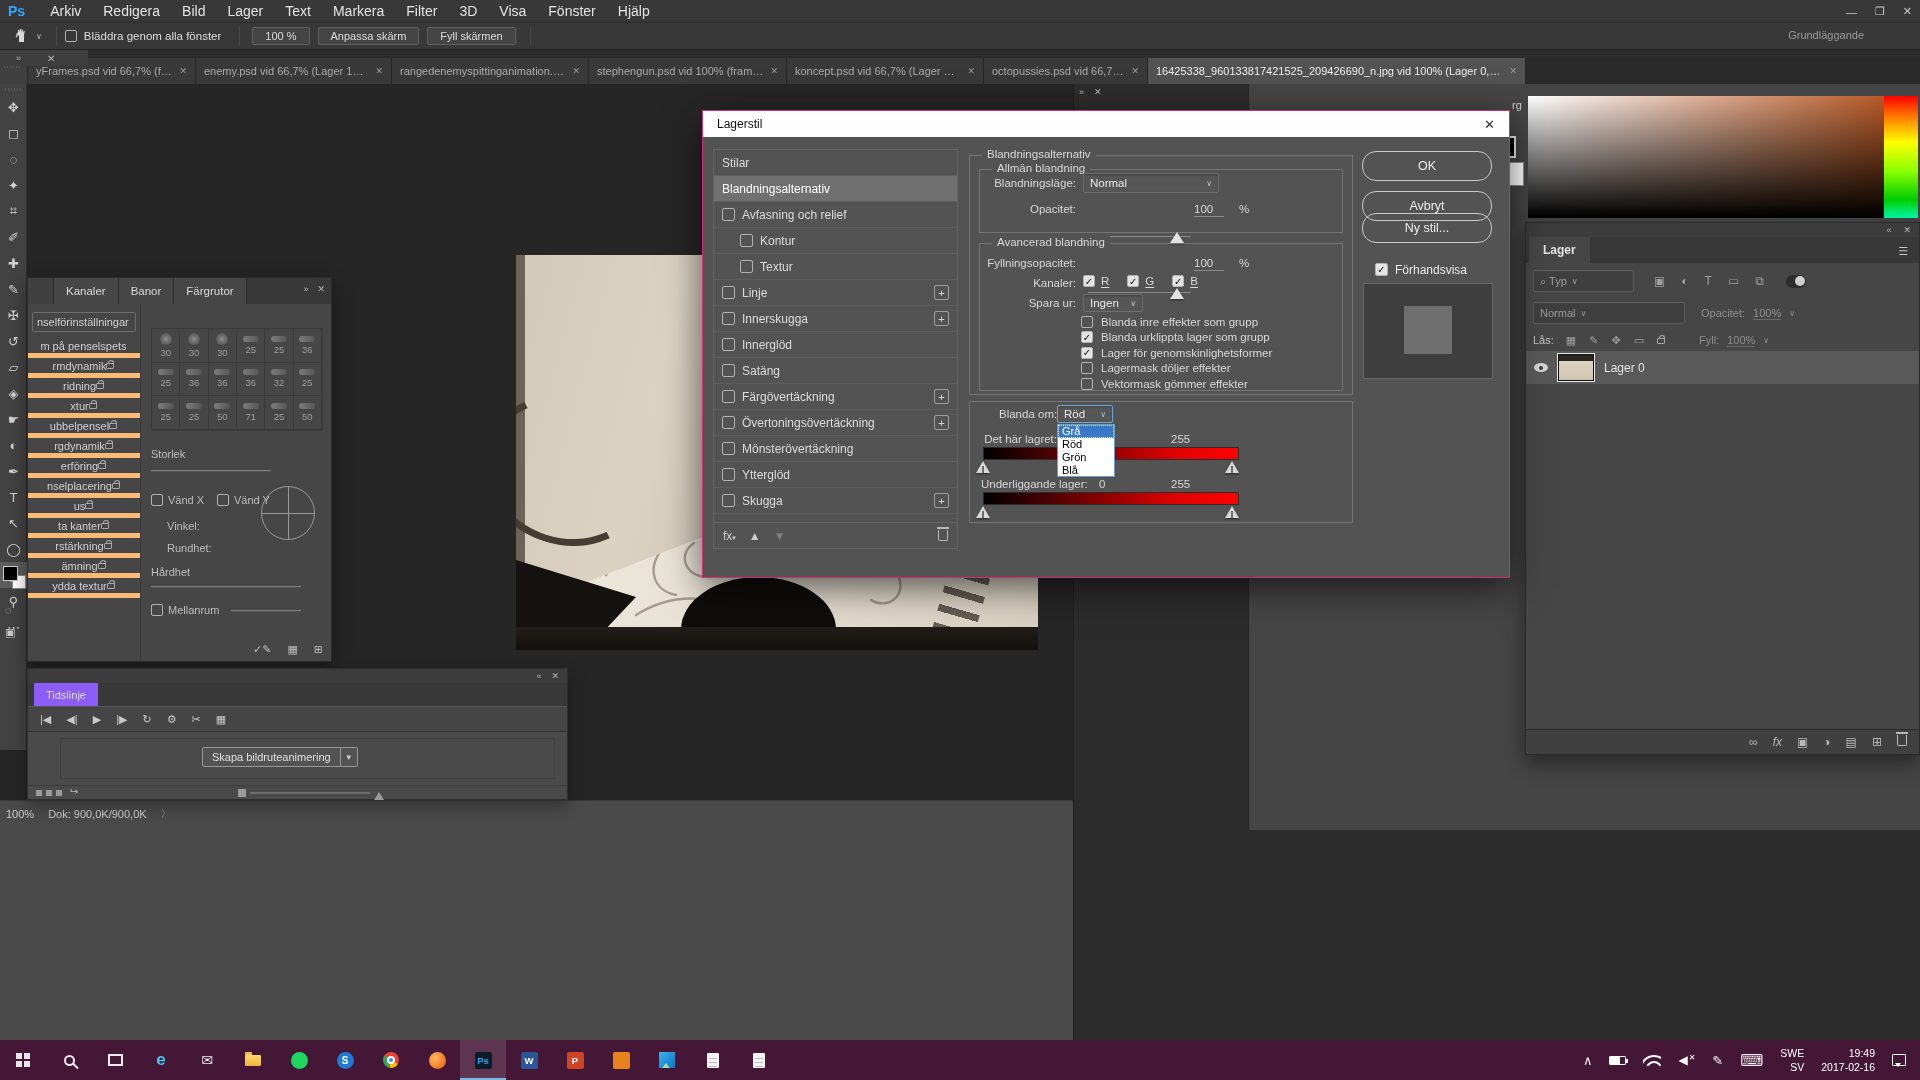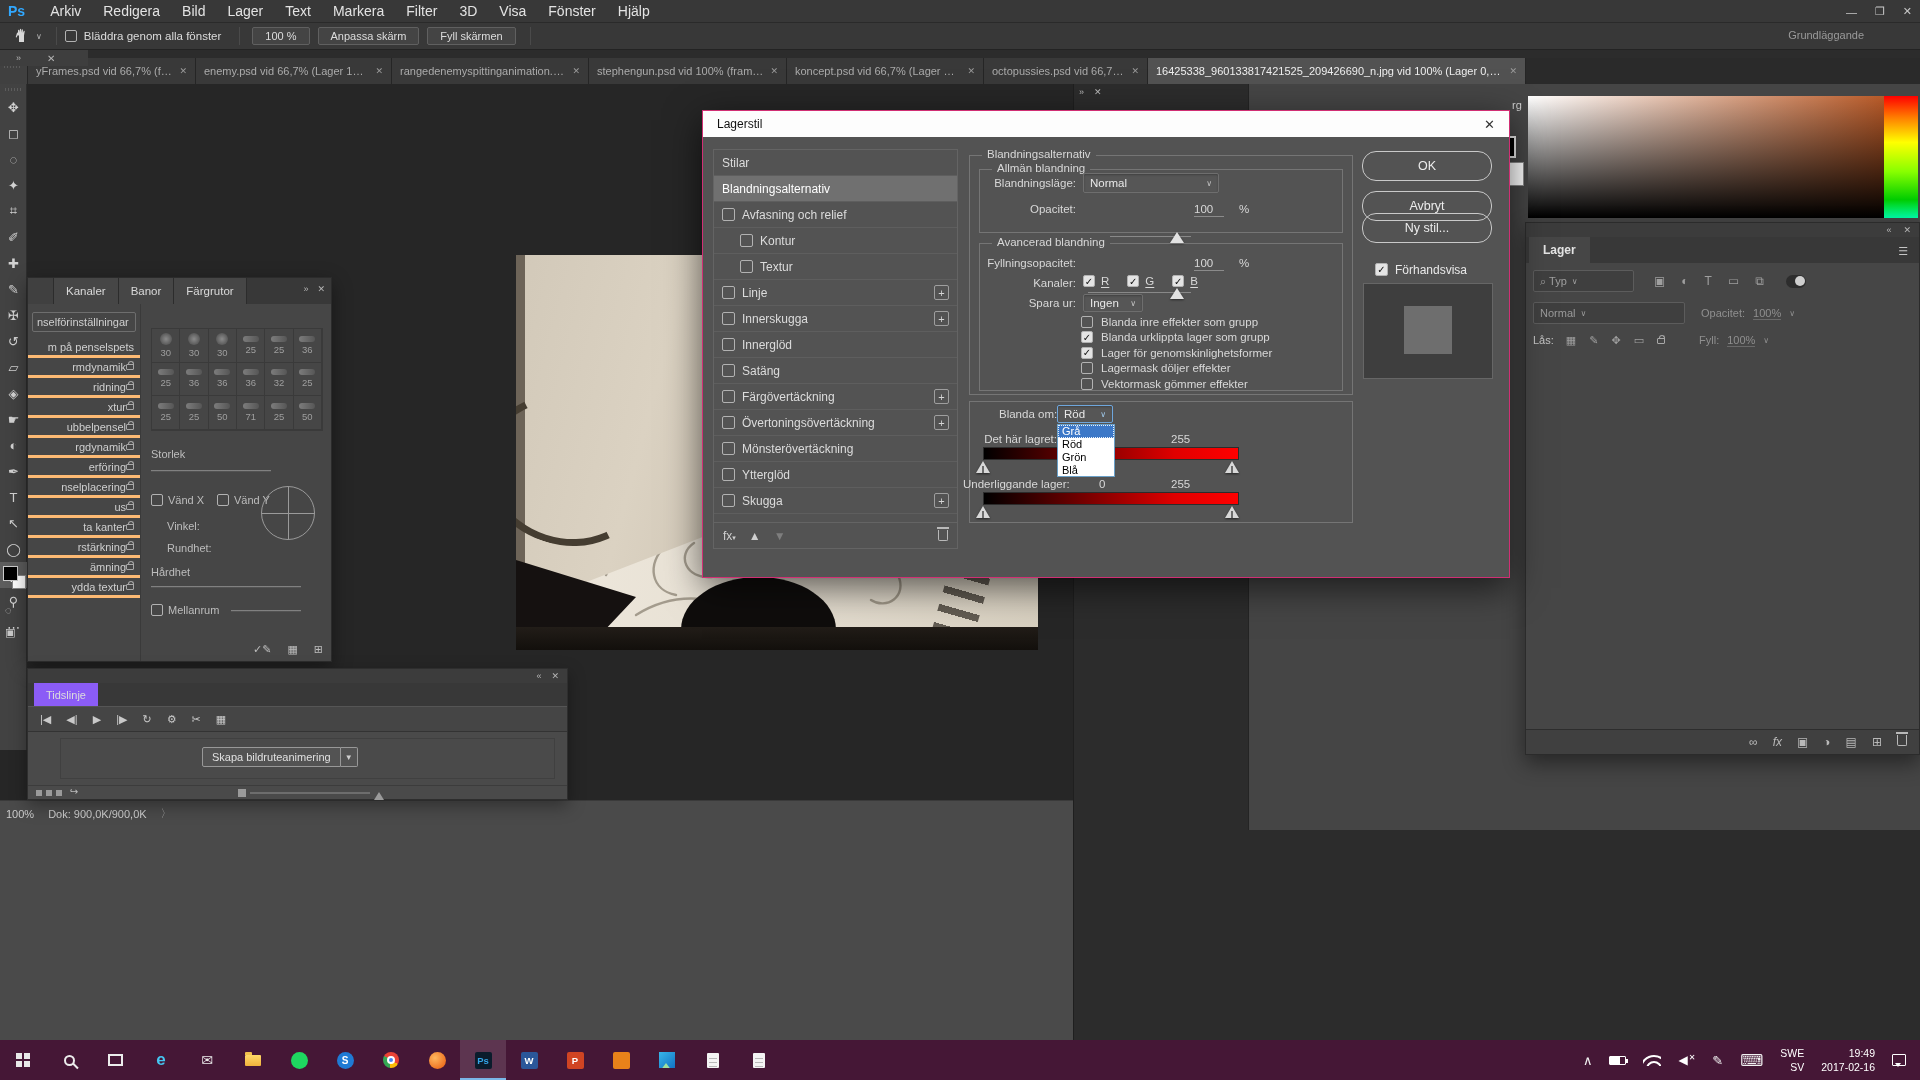--- a/index.html
+++ b/index.html
@@ -46,21 +46,21 @@
   .tb-extra{position:absolute;left:5px;color:#c9c9c9;font-size:11px;}
 
   
   .bpanel{left:27px;top:277px;width:305px;height:385px;background:#464646;border:1px solid #2b2b2b;z-index:3;box-shadow:0 6px 18px rgba(0,0,0,.4);}
   .bp-tabs{height:26px;background:#383838;display:flex;align-items:flex-end;position:relative;}
   .bp-tabstub{width:26px;height:26px;background:#404040;border-right:1px solid #2c2c2c;}
   .bp-tab{height:26px;display:flex;align-items:center;padding:0 12px;font-size:11.5px;color:#d9d9d9;background:#464646;border-right:1px solid #2c2c2c;}
   .bp-collapse{position:absolute;right:6px;top:6px;color:#b5b5b5;font-size:9px;display:flex;gap:9px;}
   .bp-left{position:absolute;left:0;top:26px;width:113px;bottom:0;border-right:1px solid #3a3a3a;}
   .bp-preset-btn{margin:8px 4px 6px 4px;border:1px solid #6e6e6e;border-radius:2px;font-size:11px;color:#d0d0d0;padding:3px 4px;white-space:nowrap;overflow:hidden;}
-  .bp-item{height:20px;display:flex;align-items:center;justify-content:flex-end;padding:0 6px 0 5px;font-size:11px;color:#cfcfcf;border-bottom:3px solid #fdba74;white-space:nowrap;overflow:hidden;}
+  .bp-item{height:20px;display:flex;align-items:center;justify-content:center;padding:0 6px 0 5px;font-size:11px;color:#cfcfcf;border-bottom:5px solid #fdba74;white-space:nowrap;overflow:hidden;}
   .lk{width:8px;height:6px;border:1px solid #a8a8a8;display:inline-block;position:relative;border-radius:1px;flex:none;}
   .lk::before{content:"";position:absolute;top:-4px;left:1px;width:4px;height:3px;border:1px solid #a8a8a8;border-bottom:none;border-radius:3px 3px 0 0;}
   .bp-right{position:absolute;left:113px;top:26px;right:0;bottom:0;}
   .bp-grid{position:absolute;left:10px;top:24px;right:8px;height:103px;border:1px solid #3a3a3a;display:grid;grid-template-columns:repeat(6,1fr);grid-template-rows:repeat(3,1fr);}
   .bp-cell{border-right:1px solid #3a3a3a;border-bottom:1px solid #3a3a3a;display:flex;flex-direction:column;align-items:center;justify-content:center;gap:2px;}
   .bp-cell .num{font-size:9.5px;color:#9f9f9f;}
   .blob{width:12px;height:12px;border-radius:50%;background:radial-gradient(circle,#8b8b8b 0%,#5a5a5a 70%,transparent 100%);}
   .blob.flat{width:16px;height:6px;border-radius:3px;background:linear-gradient(90deg,#7c7c7c,#565656);}
   .bp-lbl{position:absolute;font-size:11px;color:#bdbdbd;}
   .bp-line{position:absolute;height:2px;background:linear-gradient(#979797,#3c3c3c);}
@@ -607,20 +607,25 @@
         <span class="lp-ic" style="font-size:11px;">▦</span>
         <span class="lp-ic" style="font-size:11px;">✎</span>
         <span class="lp-ic" style="font-size:11px;">✥</span>
         <span class="lp-ic" style="font-size:11px;">▭</span>
         <span class="lp-ic" style="font-size:11px;"><span class="lk"></span></span>
       </span>
     <span class="lp-dis" style="margin-left:26px;">Fyll:</span>
     <span class="lp-dis" style="border-bottom:1px solid #6a6a6a;">100%</span>
     <span class="lp-dis" style="font-size:8px;">∨</span>
   </div>
+  <div class="layer-row">
+    <span class="eye"></span>
+    <span class="lthumb"></span>
+    <span style="font-size:12px;color:#e5e5e5;">Lager 0</span>
+  </div>
   <div class="lp-foot">
       <span>∞</span>
       <span><i>fx</i></span>
       <span>▣</span>
       <span>◑</span>
       <span>▤</span>
       <span>⊞</span>
       <span><span class="trash"></span></span>
     </div>
 </div>
@@ -802,21 +807,21 @@
     </div>
   <div class="frow" style="left:396px;top:322px;">
       <span>0</span>
     </div>
   <div class="frow" style="left:468px;top:322px;">
       <span>255</span>
     </div>
   <div class="gradbar abs" style="left:280px;top:336px;"></div>
   <span class="bhandle abs" style="left:273px;top:350px;"></span>
   <span class="bhandle abs" style="left:522px;top:350px;"></span>
-  <div class="frow" style="left:260px;top:367px;">
+  <div class="frow" style="left:278px;top:367px;">
       <span>Underliggande lager:</span>
     </div>
   <div class="frow" style="left:396px;top:367px;">
       <span>0</span>
     </div>
   <div class="frow" style="left:468px;top:367px;">
       <span>255</span>
     </div>
   <div class="gradbar abs" style="left:280px;top:381px;"></div>
   <span class="bhandle abs" style="left:273px;top:395px;"></span>

